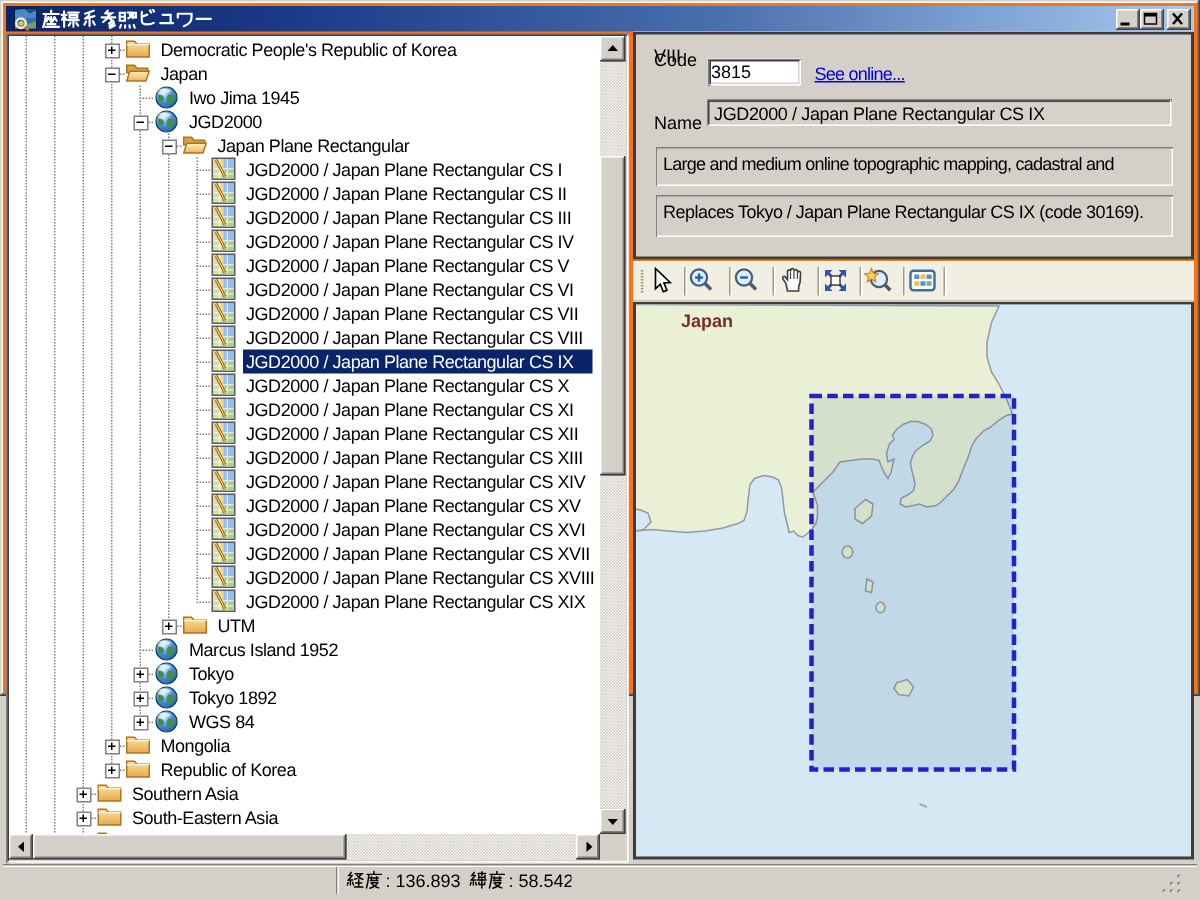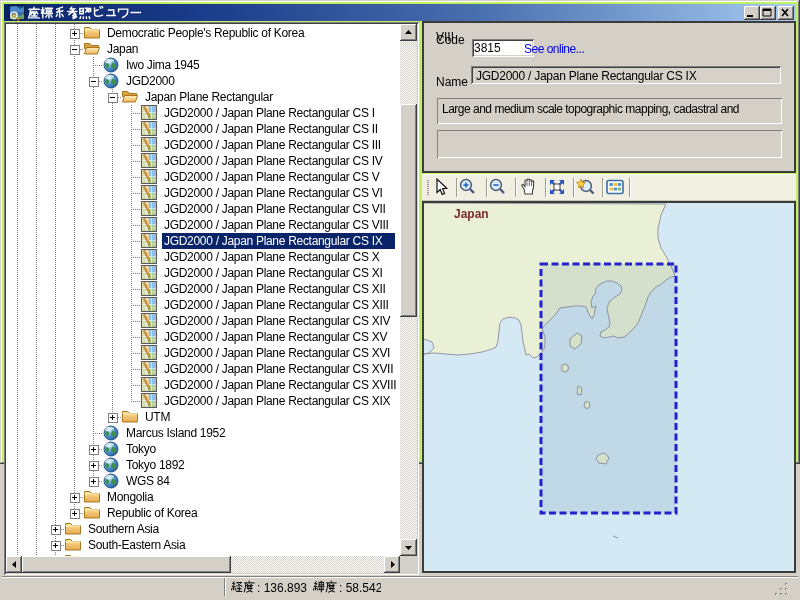--- a/index.html
+++ b/index.html
@@ -1,17 +1,17 @@
 <!DOCTYPE html>
 <html><head><meta charset="utf-8"><style>
 *{margin:0;padding:0;box-sizing:border-box}
 html,body{width:800px;height:600px;overflow:hidden;background:#d4d0c8;
  font-family:"Liberation Sans",sans-serif;}
 .abs{position:absolute}
-#win{position:absolute;left:0;top:0;width:800px;height:464px;background:#bef264;
+#win{position:absolute;left:0;top:0;width:800px;height:464px;background:#f97316;
  box-shadow:inset -1px -1px 0 #404040,inset 1px 1px 0 #d4d0c8,inset -2px -2px 0 #808080,inset 2px 2px 0 #ffffff;}
 #title{position:absolute;left:4px;top:4px;width:792px;height:17px;
  background:linear-gradient(to right,#0a246a 0%,#1b3c8a 25%,#4a6fae 60%,#a6caf0 100%);}
 .tbtn{position:absolute;top:2px;width:16px;height:14px;background:#d4d0c8;
  box-shadow:inset -1px -1px 0 #404040,inset 1px 1px 0 #ffffff,inset -2px -2px 0 #808080;}
 #treep{position:absolute;left:4px;top:22px;width:415px;height:553px;background:#fff;
  box-shadow:inset 1px 1px 0 #808080,inset -1px -1px 0 #ffffff,inset 2px 2px 0 #404040,inset -2px -2px 0 #d4d0c8;}
 .sb{position:absolute;background-image:linear-gradient(45deg,#fff 25%,transparent 25%,transparent 75%,#fff 75%),linear-gradient(45deg,#fff 25%,#d4d0c8 25%,#d4d0c8 75%,#fff 75%);background-size:2px 2px;background-position:0 0,1px 1px;}
 .sbb{position:absolute;background:#d4d0c8;box-shadow:inset -1px -1px 0 #404040,inset 1px 1px 0 #ffffff,inset -2px -2px 0 #808080;display:flex;align-items:center;justify-content:center;}
 #formp{position:absolute;left:422px;top:21px;width:374px;height:152px;background:#d4d0c8;
@@ -290,27 +290,28 @@
         <path d="M7 4.5 L3 1 L3 8 Z" fill="#000"></path>
       </svg>
     </div>
 <div class="sbb" style="left:22px;top:556px;width:209px;height:17px"></div>
 <div style="position:absolute;left:400px;top:556px;width:17px;height:17px;background:#d4d0c8"></div>
 <div id="formp"></div>
 <div class="lbl" style="left:436px;top:30px">VIII</div>
 <div class="lbl" style="left:436px;top:33px">Code</div>
 <div class="sunken abs" style="left:472px;top:39px;width:62px;height:18px;background:#fff"></div>
 <div class="lbl" style="left:474px;top:41px">3815</div>
-<div class="lbl" style="left:524px;top:42px;color:#0000e6;letter-spacing:-0.5px">See online...</div>
+<div class="lbl" style="left:543px;top:42px;color:#0000e6;text-decoration:underline;letter-spacing:-0.5px">See online...</div>
 <div class="lbl" style="left:436px;top:75px">Name</div>
 <div class="sunken abs" style="left:471px;top:66px;width:310px;height:18px;background:#d6d2ca"></div>
 <div class="lbl" style="left:476px;top:69px;letter-spacing:-0.25px">JGD2000 / Japan Plane Rectangular CS IX</div>
 <div class="sunken1 abs" style="left:437px;top:98px;width:345px;height:26px"></div>
-<div class="lbl" style="left:442px;top:102px;letter-spacing:-0.5px">Large and medium scale topographic mapping, cadastral and</div>
+<div class="lbl" style="left:442px;top:102px;letter-spacing:-0.5px">Large and medium online topographic mapping, cadastral and</div>
 <div class="sunken1 abs" style="left:437px;top:130px;width:345px;height:28px"></div>
+<div class="lbl" style="left:442px;top:134px;letter-spacing:-0.35px">Replaces Tokyo / Japan Plane Rectangular CS IX (code 30169).</div>
 <div id="toolbar">
 <svg class="abs" style="left:5px;top:5px" width="4" height="18">
         <line x1="1" y1="1" x2="1" y2="17" stroke="#9a978a" stroke-width="2" stroke-dasharray="1 1"></line>
       </svg>
 <div class="tsep" style="left:34px"></div>
 <div class="tsep" style="left:64px"></div>
 <div class="tsep" style="left:93px"></div>
 <div class="tsep" style="left:123px"></div>
 <div class="tsep" style="left:151px"></div>
 <div class="tsep" style="left:180px"></div>

